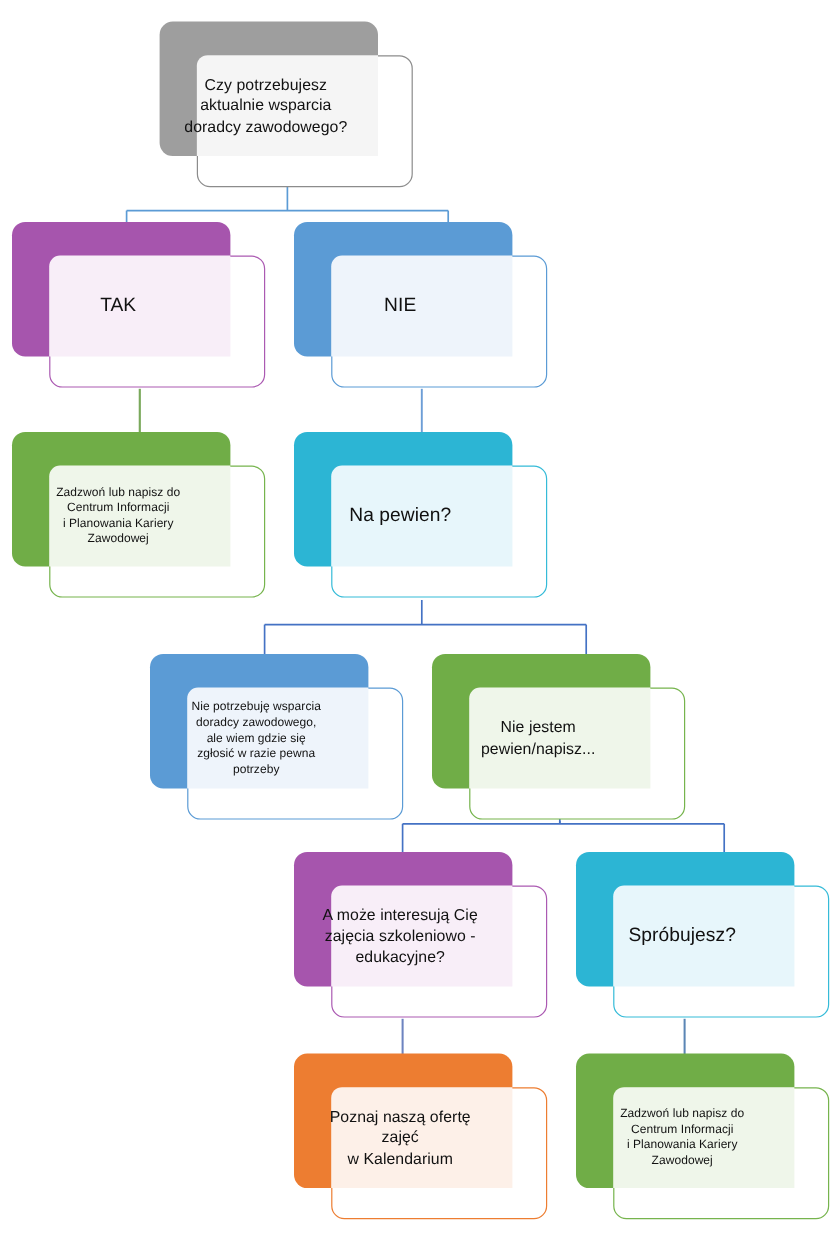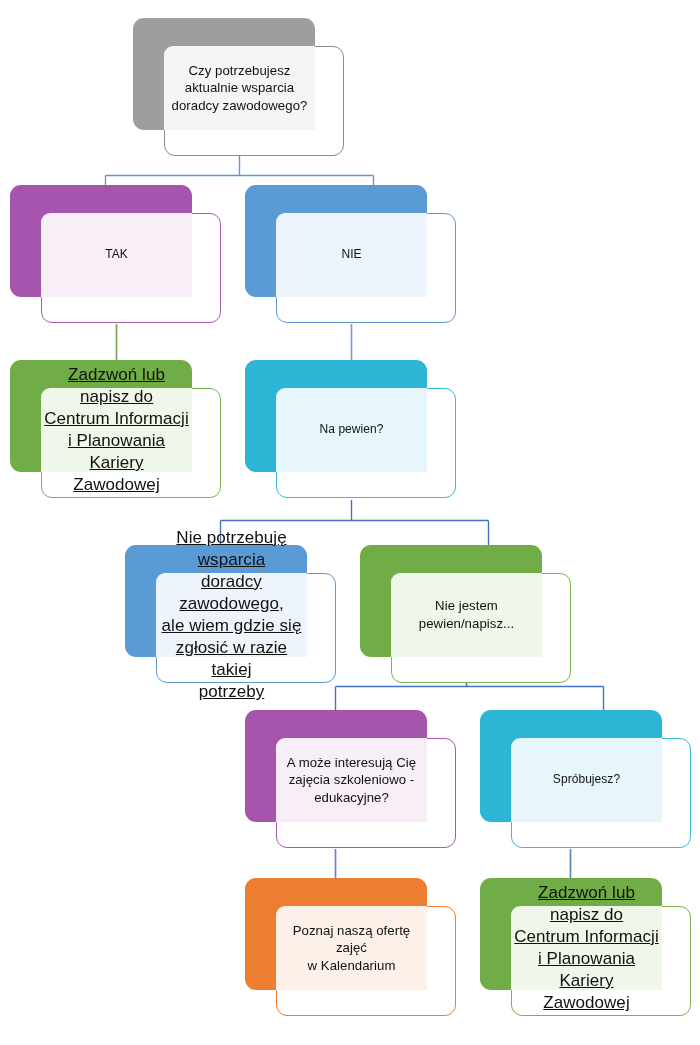--- a/index.html
+++ b/index.html
@@ -58,38 +58,38 @@
   .node .fill {
     position: absolute;
     left: 31px;
     top: 28px;
     width: 151px;
     height: 84px;
     border-radius: 9px 0 0 0;
   }
   .node .label {
     position: absolute;
-    left: 31px;
+    left: 13px;
     top: 28px;
     width: 151px;
     height: 84px;
     display: flex;
     align-items: center;
     justify-content: center;
     text-align: center;
     color: #111111;
     font-size: 13.2px;
     line-height: 1.33;
     letter-spacing: 0.05px;
     white-space: pre-line;
     padding: 0 3px;
     box-sizing: border-box;
   }
-  .node.small .label { font-size: 12px; }
-  .node.dense .label { font-size: 17px; line-height: 1.3; text-decoration: underline; }
+  .node.small .label { font-size: 16px; }
+  .node.dense .label { font-size: 10px; line-height: 1.3; }
 </style>
 </head>
 <body>
 
 <div id="chart">
 
   <svg id="connectors" viewBox="0 0 700 1045" width="700" height="1045" xmlns="http://www.w3.org/2000/svg">
 
     <g>
       <path d="M239.5,146 L239.5,175.5" fill="none" stroke="#5b9bd5" stroke-width="1.4"></path>
@@ -170,21 +170,21 @@
     <div class="label">Na pewien?</div>
   </div>
 
   <div class="node dense" style="left: 125px; top: 545px;">
     <div class="slab" style="background: rgb(91, 155, 213);"></div>
     <div class="card" style="border-color: rgb(91, 155, 213);"></div>
     <div class="fill" style="background: rgb(238, 244, 251);"></div>
     <div class="label">Nie potrzebuję wsparcia
 doradcy zawodowego,
 ale wiem gdzie się
-zgłosić w razie takiej
+zgłosić w razie pewna
 potrzeby</div>
   </div>
 
   <div class="node" style="left: 360px; top: 545px;">
     <div class="slab" style="background: rgb(112, 173, 71);"></div>
     <div class="card" style="border-color: rgb(118, 180, 77);"></div>
     <div class="fill" style="background: rgb(239, 246, 234);"></div>
     <div class="label">Nie jestem
 pewien/napisz...</div>
   </div>

